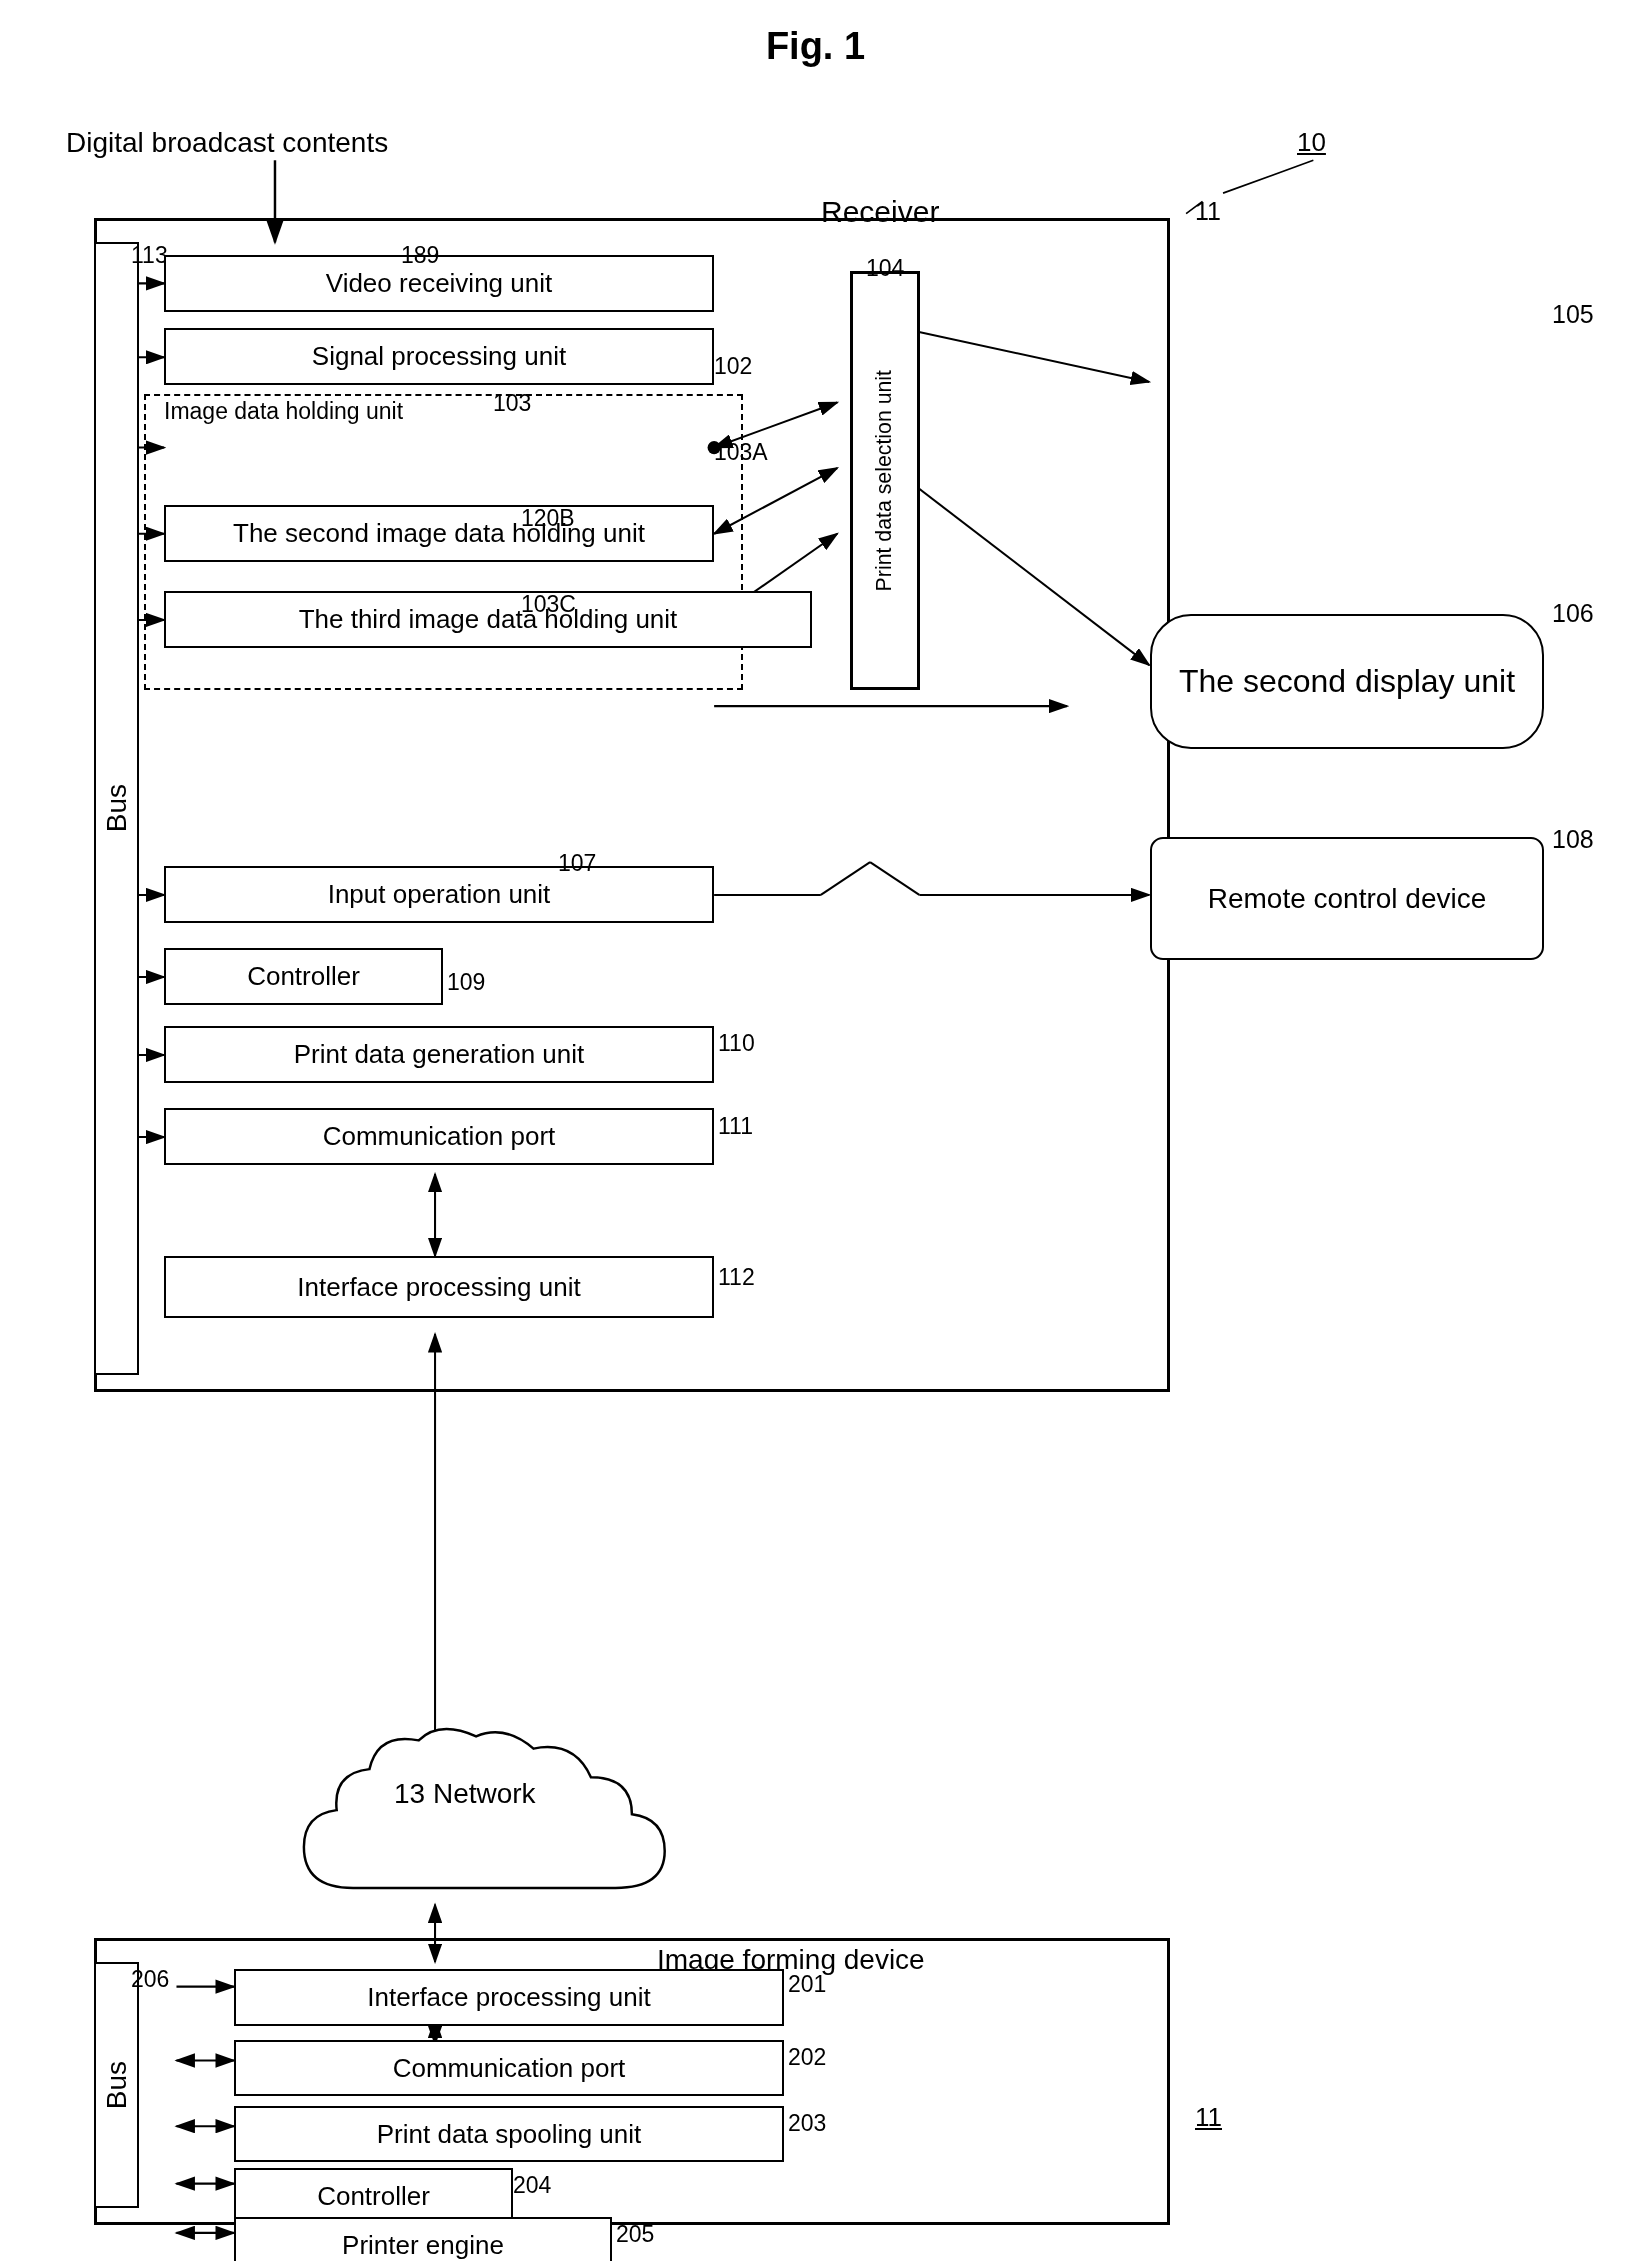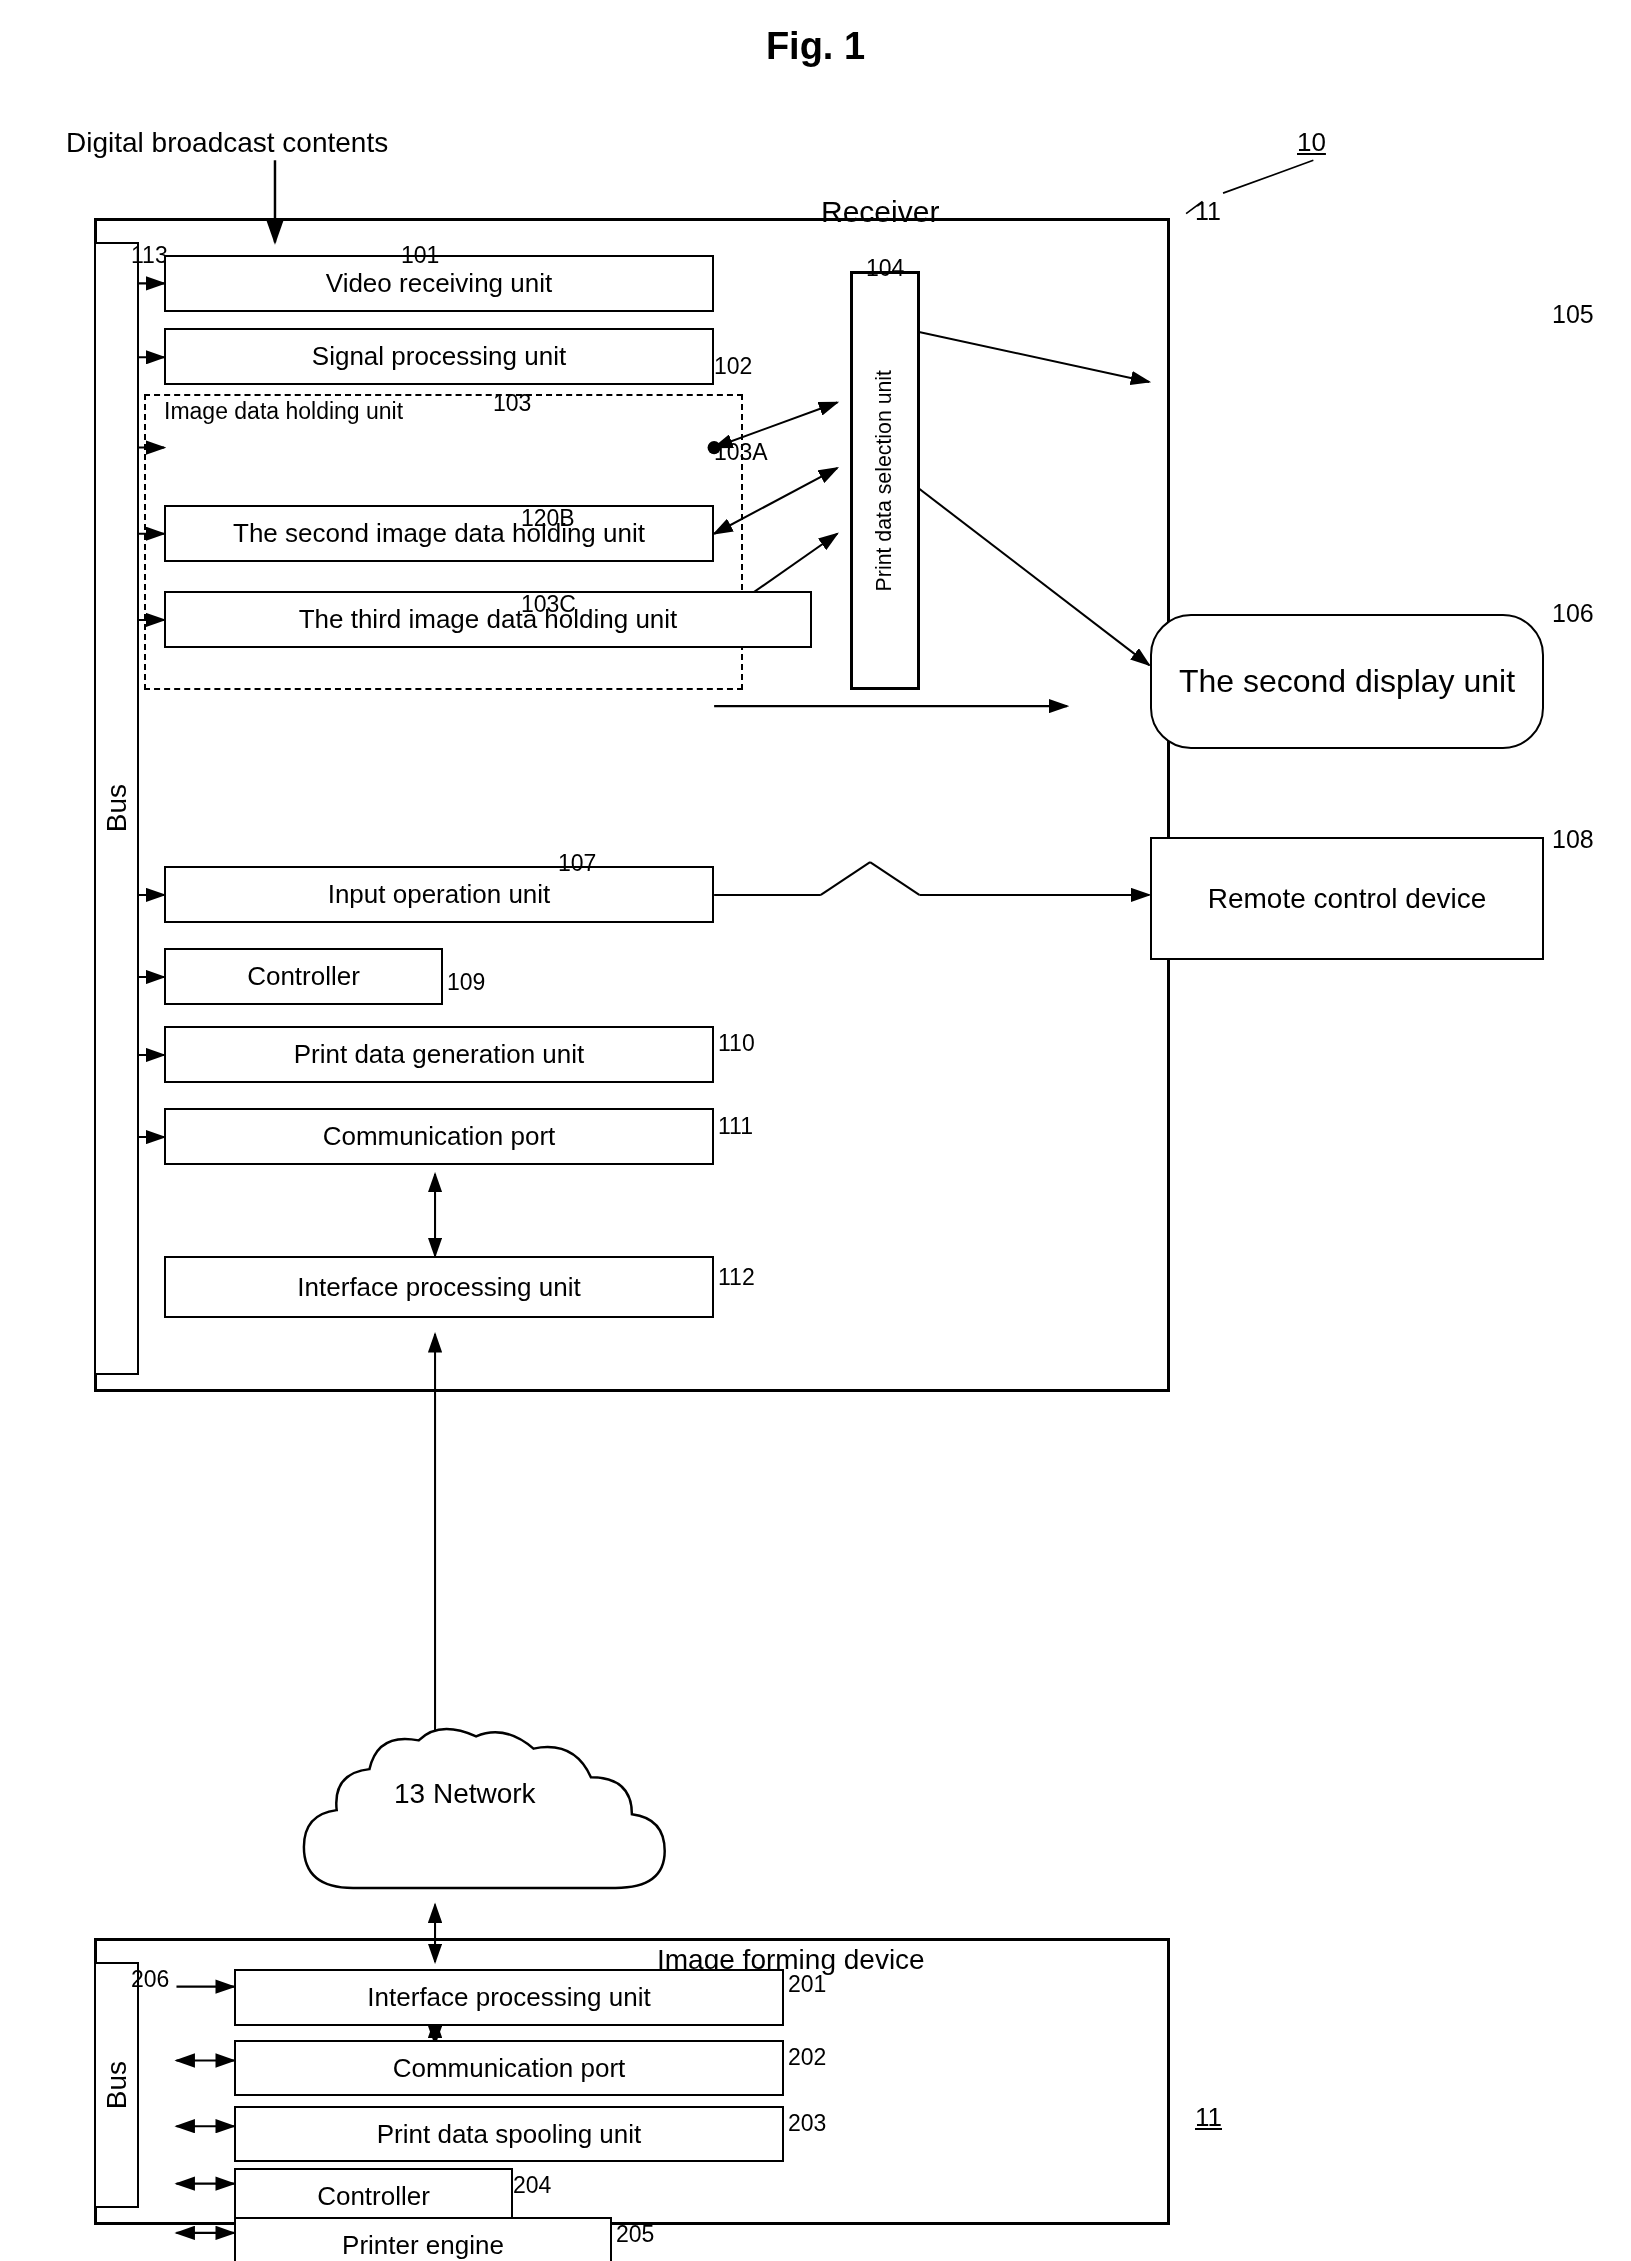--- a/index.html
+++ b/index.html
@@ -169,21 +169,21 @@
   <div style="position:absolute; top:242px; left:94px; width:45px; height:1133px; border:2.5px solid #000; background:#fff; display:flex; align-items:center; justify-content:center;">
     <span style="font-size:28px; writing-mode:vertical-rl; text-orientation:mixed; transform:rotate(180deg);">Bus</span>
   </div>
 
   <div style="position:absolute; top:242px; left:131px; font-size:23px;">113</div>
 
   <div class="comp-box" style="top:255px; left:164px; width:550px; height:57px;">
     <span>Video receiving unit</span>
   </div>
 
-  <div style="position:absolute; top:242px; left:401px; font-size:23px;">101</div>
+  <div style="position:absolute; top:242px; left:401px; font-size:23px;">189</div>
 
   <div class="comp-box" style="top:328px; left:164px; width:550px; height:57px;">
     <span>Signal processing unit</span>
   </div>
 
   <div style="position:absolute; top:353px; left:714px; font-size:23px;">102</div>
 
   <div class="comp-box-dashed" style="top:394px; left:144px; width:599px; height:296px;"></div>
 
   <div style="position:absolute; top:398px; left:164px; font-size:23px;">Image data holding unit</div>
@@ -243,21 +243,21 @@
 
 
   <div style="position:absolute; top:300px; left:1552px; font-size:25px;">105</div>
 
   <div class="oval-box" style="top:614px; left:1150px; width:394px; height:135px;">
     <span style="font-size:32px; ">The second display unit</span>
   </div>
 
   <div style="position:absolute; top:599px; left:1552px; font-size:25px;">106</div>
 
-  <div class="comp-box" style="top:837px; left:1150px; width:394px; height:123px; border-radius:0;">
+  <div class="comp-box" style="top:837px; left:1150px; width:394px; height:123px; border-radius:13px;">
     <span style="font-size:28px; text-align:center;">Remote control device</span>
   </div>
 
   <div style="position:absolute; top:825px; left:1552px; font-size:25px;">108</div>
 
   <div style="position:absolute; top:1724px; left:287px;">
     <svg width="411" height="205" viewBox="0 0 500 250">
 
       <path d="M 80 200 Q 20 200 20 150 Q 20 110 60 105 Q 55 60 100 55 Q 110 10 160 20 Q 185 -5 230 15 Q 265 0 300 30 Q 350 20 370 65 Q 420 65 420 110 Q 460 115 460 155 Q 460 200 400 200 Z" fill="white" stroke="#000" stroke-width="3"></path>
     </svg>

